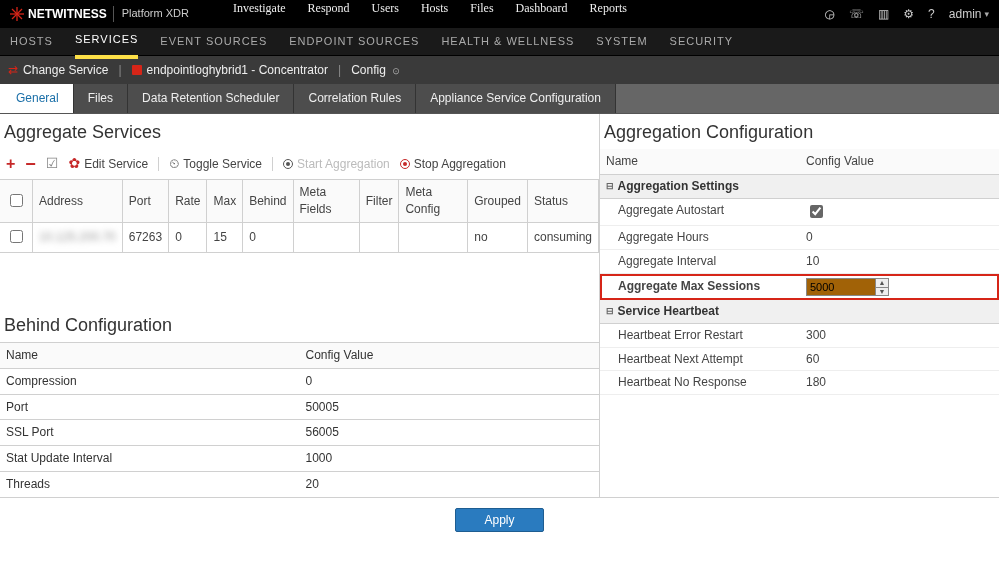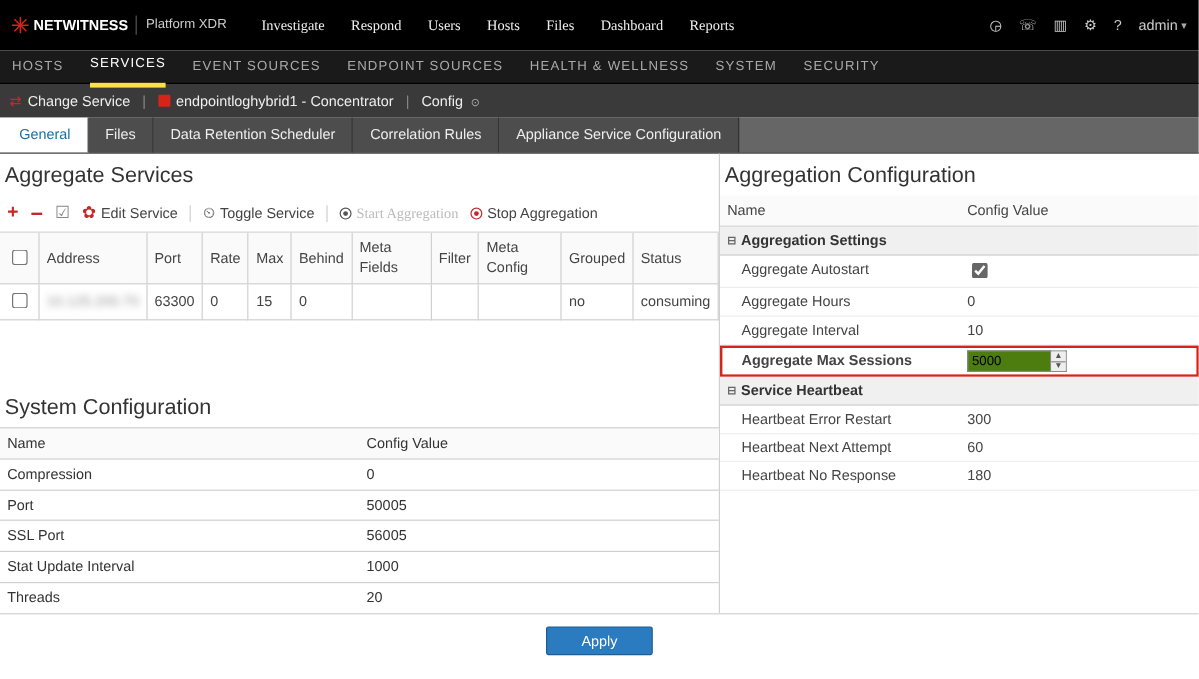--- a/index.html
+++ b/index.html
@@ -12,21 +12,21 @@
     --text:#333;
     --text-light:#888;
     --link:#1a6fa8;
     --red:#c62828;
     --btn-blue:#2a7bbf;
     --highlight:#d62518;
   }
   *{box-sizing:border-box;}
   body{margin:0;font:12px/1.4 Arial, Helvetica, sans-serif;color:var(--text);background:#fff;width:999px; }
   
-  .topnav{background:var(--top-bg);color:#ddd;height:42px;display:flex;align-items:center;padding:0 10px;gap:3px;}
+  .topnav{background:var(--top-bg);color:#ddd;height:28px;display:flex;padding:0 10px;gap:18px;}
   .brand{display:flex;align-items:center;gap:4px;margin-right:6px;font-size:12px;color:#fff;}
   .brand svg{flex:0 0 auto;}
   .brand-sub{color:#ccc;font-size:11px;border-left:1px solid #555;padding-left:8px;margin-left:2px;}
   .topnav .nav-items{display:flex;gap:22px;margin-left:20px;}
   .topnav .nav-items span{color:#eee;cursor:pointer;font-family:Liberation Serif, serif;}
   .topnav .right-icons{margin-left:auto;display:flex;align-items:center;gap:14px;color:#ccc;}
   .topnav .right-icons span{cursor:pointer;display:inline-flex;align-items:center;}
   .caret{font-size:9px;margin-left:3px;color:#aaa;}
   
   .subnav{background:var(--subnav-bg);color:#aaa;height:28px;display:flex;align-items:center;padding:0 10px;gap:22px;font-size:11px;letter-spacing:1px;border-bottom:1px solid #000;}
@@ -42,21 +42,21 @@
   .tabs span{padding:6px 14px;color:#eee;background:var(--tab-inactive-bg);cursor:pointer;border-right:1px solid #333;font-size:12px;}
   .tabs span.active{background:var(--tab-active-bg);color:var(--link);padding-left:16px;}
   
   .main{display:flex;height:384px; border-bottom:1px solid var(--border);}
   .left{flex:0 0 600px;border-right:1px solid var(--border);display:flex;flex-direction:column;}
   .right{flex:1;}
   h2.panel-title{font-size:18px;font-weight:normal;margin:6px 0 4px 4px;}
   
   .toolbar{display:flex;align-items:center;gap:10px;padding:4px 6px;border-bottom:1px solid var(--border);font-size:12px;}
   .toolbar .act{display:inline-flex;align-items:center;gap:4px;cursor:pointer;color:#444;}
-  .toolbar .act.disabled{color:#bbb;font-family:Liberation Serif, serif;}
+  .toolbar .act.disabled{color:#bbb;}
   .toolbar .divider{width:1px;height:14px;background:var(--border);}
   .ic-plus{color:var(--red);font-size:16px;font-weight:bold;}
   .ic-minus{color:var(--red);font-size:18px;font-weight:bold;line-height:10px;}
   .ic-check{color:#888;font-size:14px;}
   .ic-gear{color:var(--red);font-size:14px;}
   .ic-clock{color:#555;font-size:13px;}
   .ic-circle{width:10px;height:10px;border:1px solid #555;border-radius:50%;display:inline-block;position:relative;}
   .ic-circle::after{content:"";position:absolute;width:4px;height:4px;border-radius:50%;background:#555;top:2px;left:2px;}
   .ic-circle.red::after{background:var(--red);}
   .ic-circle.red{border-color:var(--red);}
@@ -209,34 +209,34 @@
         <th>Filter</th>
         <th>Meta Config</th>
         <th>Grouped</th>
         <th>Status</th>
       </tr>
         </thead>
       <tbody>
           <tr>
         <td><input type="checkbox" style=""></td>
         <td><span class="blur">10.125.200.70</span></td>
-        <td>63300</td>
+        <td>67263</td>
         <td>0</td>
         <td>15</td>
         <td>0</td>
         <td></td>
         <td></td>
         <td></td>
         <td>no</td>
         <td>consuming</td>
       </tr>
         </tbody>
     </table>
     <div class="gap-fill"></div>
-    <h2 class="panel-title">System Configuration</h2>
+    <h2 class="panel-title">Behind Configuration</h2>
     <table class="sys">
       <thead>
           <tr>
         <th style="width:50%;">Name</th>
         <th>Config Value</th>
       </tr>
         </thead>
       <tbody>
         <tr>
             <td>Compression</td>
@@ -281,21 +281,21 @@
       <span class="c2">0</span>
     </div>
     <div class="cfg-row">
       <span class="c1">Aggregate Interval</span>
       <span class="c2">10</span>
     </div>
     <div class="cfg-row hl">
       <span class="c1">Aggregate Max Sessions</span>
       <span class="c2">
         <span class="spinner-wrap">
-          <input class="spinner" type="text" style="background: #4d7c0f;" value="5000">
+          <input class="spinner" type="text" style="background: #a16207;" value="5000">
           <span class="spin-btns">
               <span>▲</span>
               <span>▼</span>
             </span>
         </span>
       </span>
     </div>
     <div class="cfg-group">
         <span class="collapse-icon">⊟</span>
         <span>Service Heartbeat</span>

